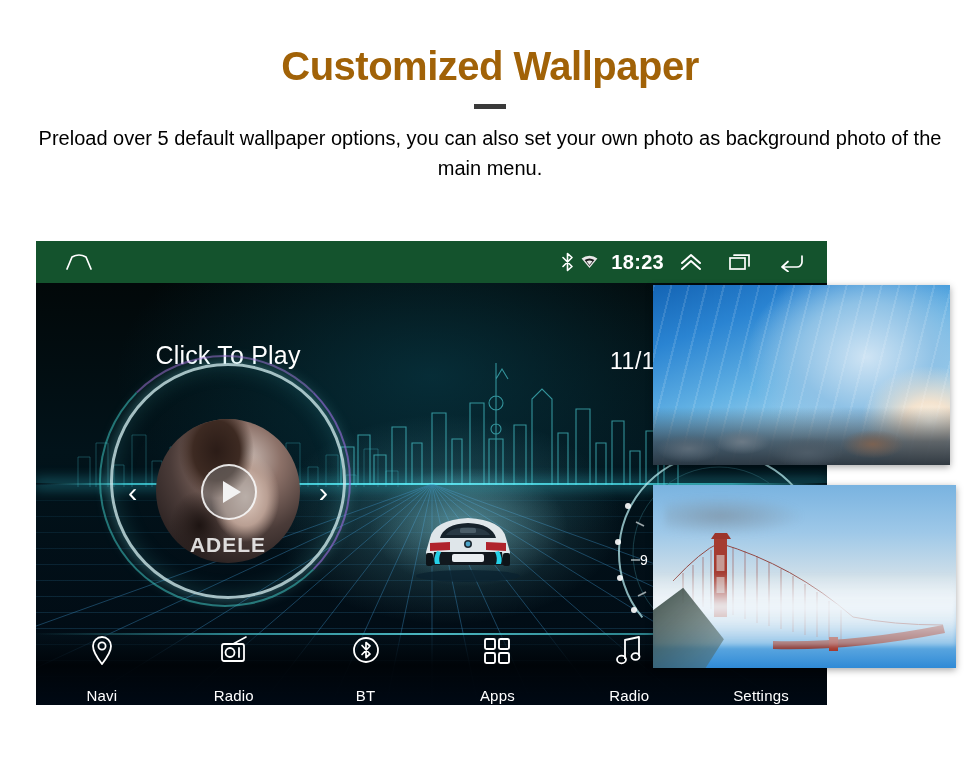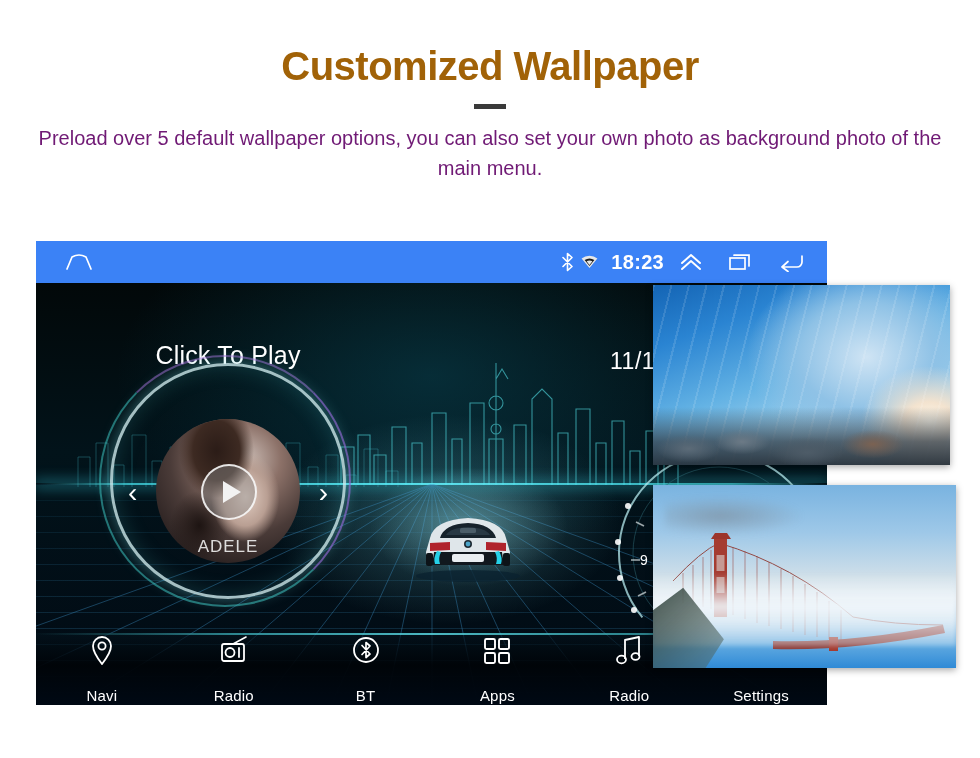--- a/index.html
+++ b/index.html
@@ -23,38 +23,38 @@
   .title-rule {
     width: 32px; height: 5px;
     background: #3a3a3a;
     margin: 16px auto 0;
   }
   .subtitle {
     margin: 14px auto 0;
     width: 930px;
     font-size: 20px;
     line-height: 1.5;
-    color: #701a75;
+    color: #000000;
     font-weight: 300;
   }
 
   
   .screen {
     position: absolute;
     left: 36px; top: 241px;
     width: 791px; height: 464px;
     background: #000;
     overflow: hidden;
   }
 
   
   .statusbar {
     position: absolute; left: 0; top: 0;
     width: 100%; height: 42px;
-    background: #3b82f6;
+    background: #14532d;
     display: flex; align-items: center;
     color: #fff; z-index: 6;
   }
   .sb-home { margin-left: 30px; width: 26px; height: 16px; }
   .sb-right {
     margin-left: auto; margin-right: 22px;
     display: flex; align-items: center; gap: 7px;
   }
   .sb-time { font-size: 20px; font-weight: bold; letter-spacing: 0.3px; margin: 0 8px 0 6px; }
   .sb-ic { display: inline-flex; align-items: center; justify-content: center; }
@@ -118,21 +118,21 @@
   .album-face {
     position: absolute; inset: 0;
     background:
       radial-gradient(ellipse 52px 66px at 42% 22%, #2b1c17 0%, #3d2a22 45%, rgba(0,0,0,0) 72%),
       radial-gradient(ellipse 44px 58px at 62% 54%, #e3cfc4 0%, #b99f93 50%, rgba(0,0,0,0) 78%),
       radial-gradient(ellipse 40px 48px at 30% 74%, #1d1412 0%, rgba(0,0,0,0) 72%);
   }
   .album-text {
     position: absolute; left: 0; bottom: 6px; width: 100%;
     text-align: center; color: rgba(245,245,245,0.88);
-    font-size: 17px; letter-spacing: 1px;
+    font-size: 21px; letter-spacing: 1px; font-weight: bold;
   }
   .play-btn {
     position: absolute; left: 45px; top: 45px; width: 56px; height: 56px;
     border-radius: 50%;
     background: rgba(135,135,135,0.45);
     border: 2px solid rgba(255,255,255,0.85);
     display: flex; align-items: center; justify-content: center;
   }
   .play-tri {
     width: 0; height: 0;

